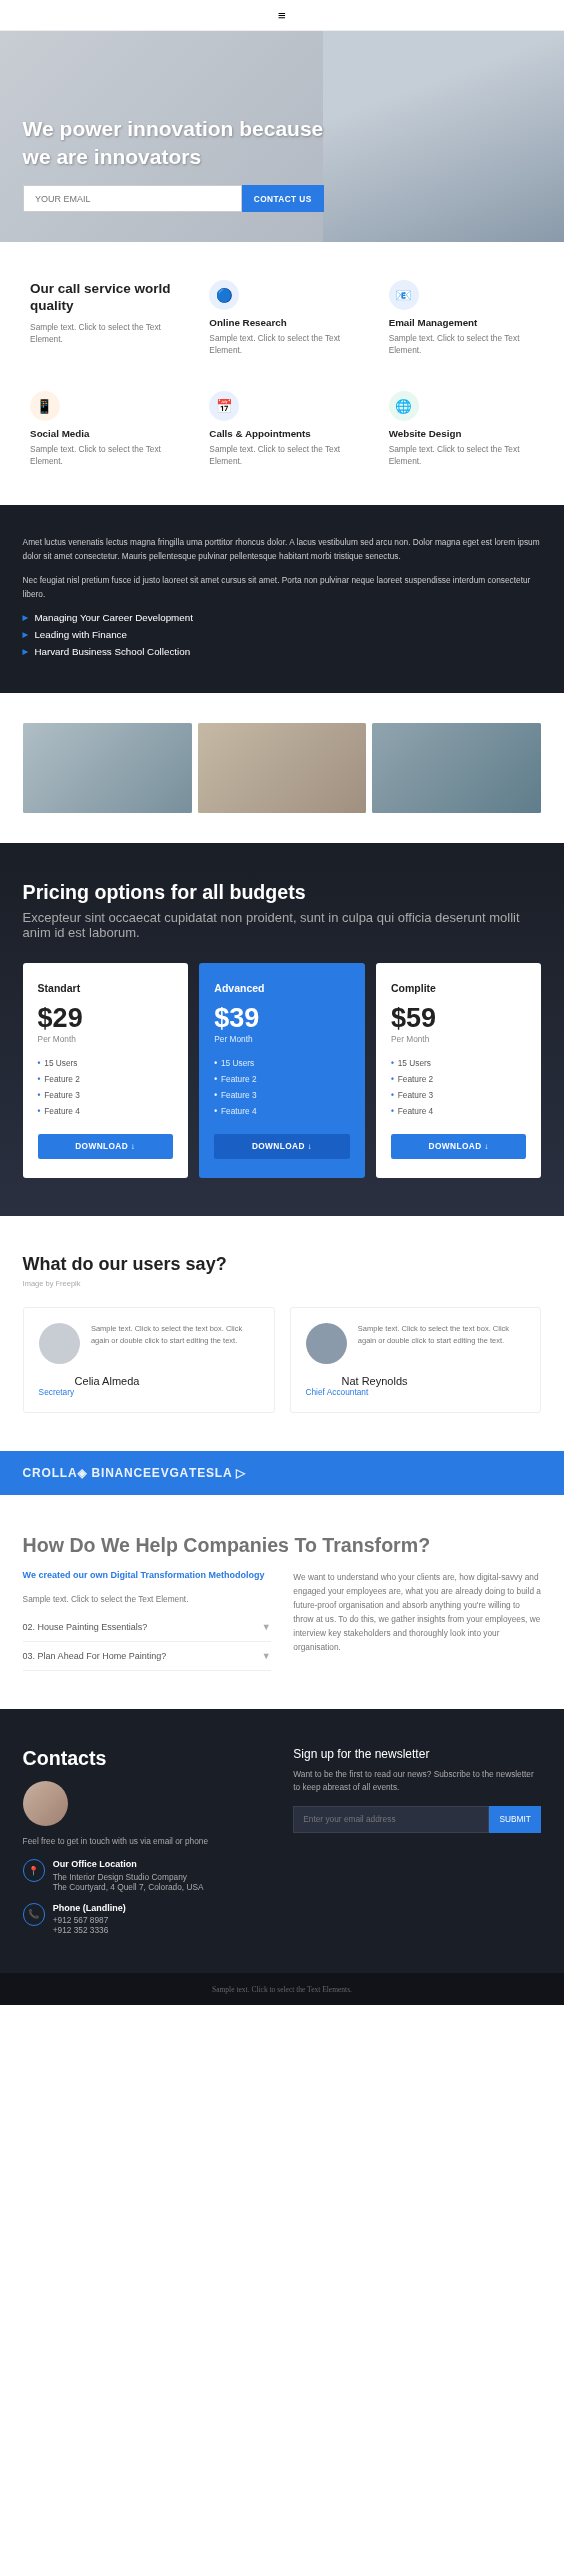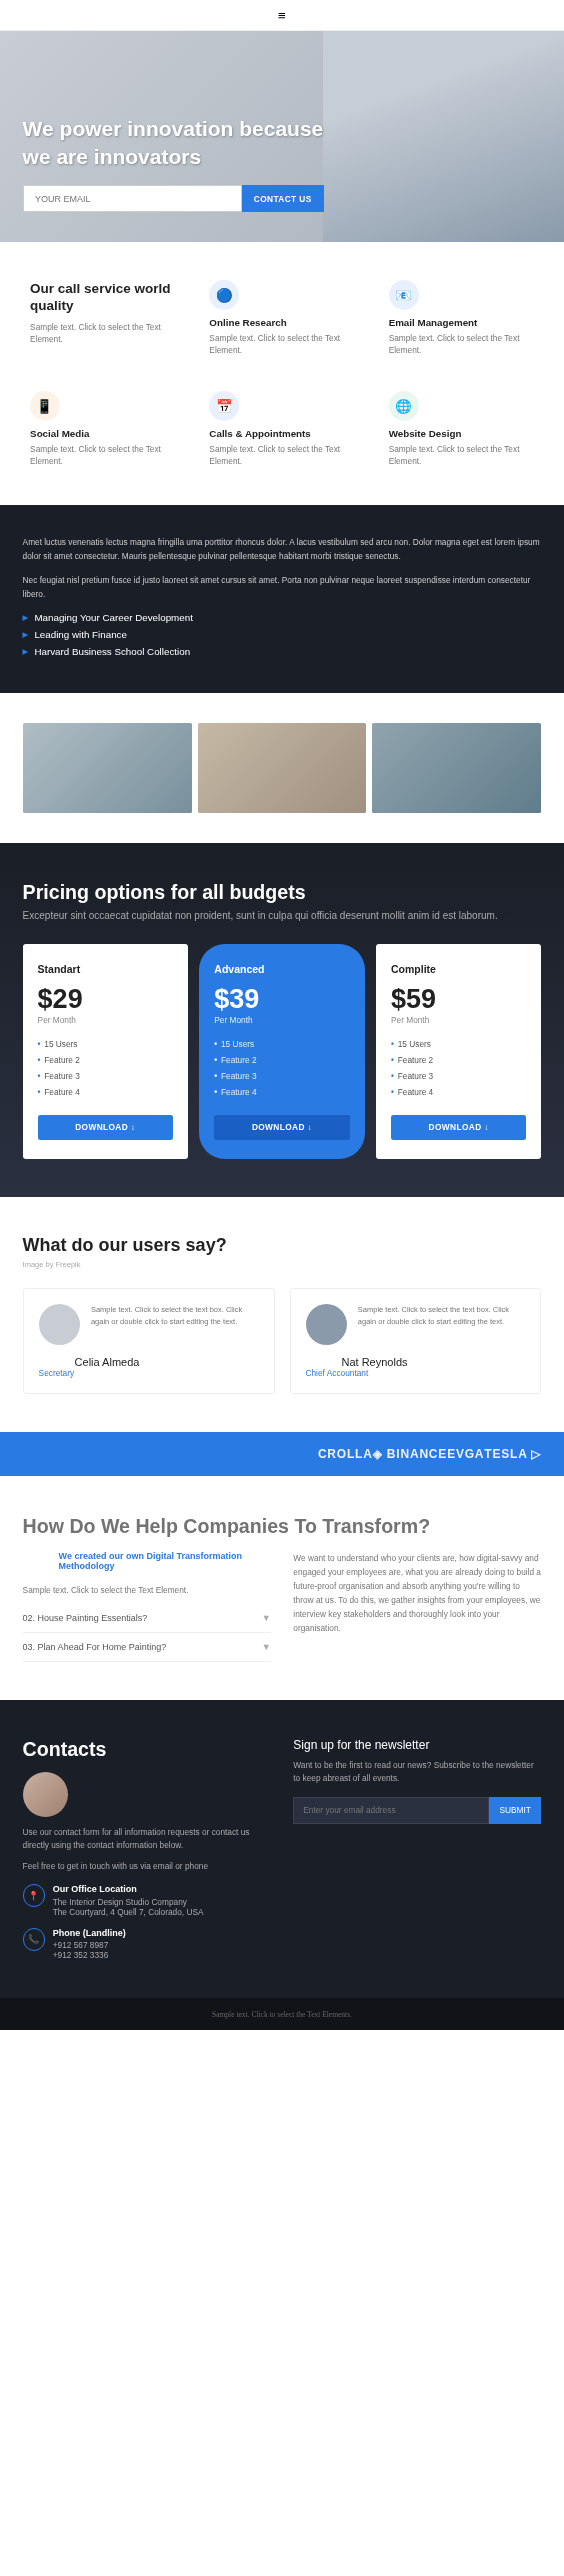--- a/index.html
+++ b/index.html
@@ -44,24 +44,24 @@
     .portfolio h2 { font-size: 16.6px; font-weight: 700; color: #222; margin-bottom: 15px; line-height: 1.3; }
     .portfolio-grid { display: grid; grid-template-columns: repeat(3, 1fr); gap: 6px; }
     .portfolio-img { height: 90px; background: #c8cdd4; border-radius: 1.5px; overflow: hidden; }
     .portfolio-img:nth-child(1) { background: linear-gradient(135deg, #b0bec5, #78909c); }
     .portfolio-img:nth-child(2) { background: linear-gradient(135deg, #c5b9a5, #a09080); }
     .portfolio-img:nth-child(3) { background: linear-gradient(135deg, #90a4ae, #607d8b); }
 
     
     .pricing { background: linear-gradient(180deg, #1a1e26 0%, #2a3040 100%); padding: 38px 22.6px; }
     .pricing-header h2 { color: #fff; font-size: 19.6px; font-weight: 700; margin-bottom: 6px; }
-    .pricing-header p { color: #aaa; font-size: 10px; margin-bottom: 22.6px; }
+    .pricing-header p { color: #aaa; font-size: 13px; margin-bottom: 22.6px; }
     .pricing-cards { display: grid; grid-template-columns: repeat(3, 1fr); gap: 11.3px; }
     .pricing-card { background: #fff; padding: 19px 15px; border-radius: 3px; }
-    .pricing-card.featured { background: #2a7ae4; color: #fff; border-radius: 26px; }
+    .pricing-card.featured { background: #2a7ae4; color: #fff; }
     .pricing-card .plan-name { font-size: 10.5px; font-weight: 600; margin-bottom: 9px; color: #222; }
     .pricing-card.featured .plan-name { color: #fff; }
     .pricing-card .price { font-size: 27px; font-weight: 700; color: #222; }
     .pricing-card.featured .price { color: #fff; }
     .pricing-card .per-month { font-size: 8.3px; color: #888; margin-bottom: 11.3px; }
     .pricing-card.featured .per-month { color: #ddeeff; }
     .pricing-card ul { list-style: none; margin-bottom: 15px; }
     .pricing-card ul li { font-size: 8.3px; color: #555; padding: 3px 0; display: flex; align-items: center; gap: 3.8px; }
     .pricing-card ul li::before { content: '•'; color: #2a7ae4; font-weight: 700; }
     .pricing-card.featured ul li { color: #ddeeff; }
@@ -76,28 +76,28 @@
     .testimonial-cards { display: grid; grid-template-columns: 1fr 1fr; gap: 15px; }
     .testimonial-card { border: 0.8px solid #eee; padding: 15px; border-radius: 3px; }
     .testimonial-top { display: flex; gap: 11.3px; margin-bottom: 11.3px; }
     .testimonial-avatar { width: 41px; height: 41px; border-radius: 50%; background: #c8cdd4; flex-shrink: 0; }
     .testimonial-avatar.dark { background: #8a9aaa; }
     .testimonial-text { font-size: 7.5px; color: #777; line-height: 1.6; }
     .testimonial-name { font-size: 11px; font-weight: 400; color: #222; margin-top: 7.5px; padding-left: 36px; }
     .testimonial-role { font-size: 8.3px; color: #2a7ae4; }
 
     
-    .brands { background: #2a7ae4; padding: 15px 22.6px; display: flex; align-items: center; justify-content: flex-end; }
+    .brands { background: #2a7ae4; padding: 15px 22.6px; display: flex; align-items: center; justify-content: flex-start; }
     .brand-logo { color: #fff; font-size: 12px; font-weight: 700; opacity: 0.9; letter-spacing: 0.8px; }
 
     
     .transform { padding: 38px 22.6px; background: #fff; }
     .transform-grid { display: grid; grid-template-columns: 1fr 1fr; gap: 22.6px; }
     .transform h2 { font-size: 19.6px; font-weight: 700; color: #737373; margin-bottom: 11.3px; line-height: 1.3; grid-column: 1 / -1; }
-    .transform-left .subtitle { font-size: 9px; color: #2a7ae4; font-weight: 600; margin-bottom: 7.5px; margin-left: 36px; }
+    .transform-left .subtitle { font-size: 9px; color: #2a7ae4; font-weight: 600; margin-bottom: 7.5px; }
     .transform-right p { font-size: 8.3px; color: #777; line-height: 1.7; }
     .accordion-item { border-bottom: 0.8px solid #eee; padding: 9px 0; cursor: pointer; display: flex; justify-content: space-between; align-items: center; }
     .accordion-title { font-size: 9px; color: #555; }
     .accordion-title.active { color: #333; font-weight: 600; }
     .accordion-arrow { font-size: 9px; color: #aaa; }
     .accordion-content { font-size: 8.3px; color: #777; padding: 6px 0; line-height: 1.6; }
 
     
     .contacts { background: #1a1e26; padding: 38px 22.6px; }
     .contacts-grid { display: grid; grid-template-columns: 1fr 1fr; gap: 22.6px; }
@@ -296,21 +296,20 @@
       <p>We want to understand who your clients are, how digital-savvy and engaged your employees are, what you are already doing to build a future-proof organisation and absorb anything you're willing to throw at us. To do this, we gather insights from your employees, we interview key stakeholders and thoroughly look into your organisation.</p>
     </div>
   </div>
 </section>
 
 <section class="contacts">
   <div class="contacts-grid">
     <div class="contacts-left">
       <h2>Contacts</h2>
       <div class="contacts-avatar"></div>
-      <p>Use our contact form for all information requests or contact us directly using the contact information below.</p>
       <p>Feel free to get in touch with us via email or phone</p>
       <div class="contact-detail">
         <div class="contact-icon">📍</div>
         <div class="contact-info">
           <div class="label">Our Office Location</div>
           <div class="value">The Interior Design Studio Company</div>
           <div class="value">The Courtyard, 4 Quell 7, Colorado, USA</div>
         </div>
       </div>
       <div class="contact-detail">

